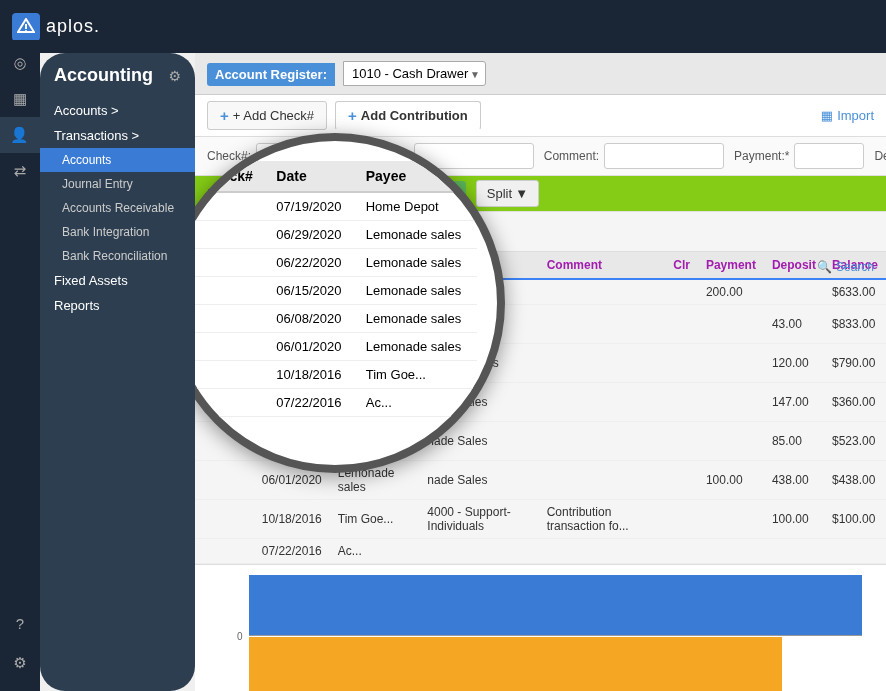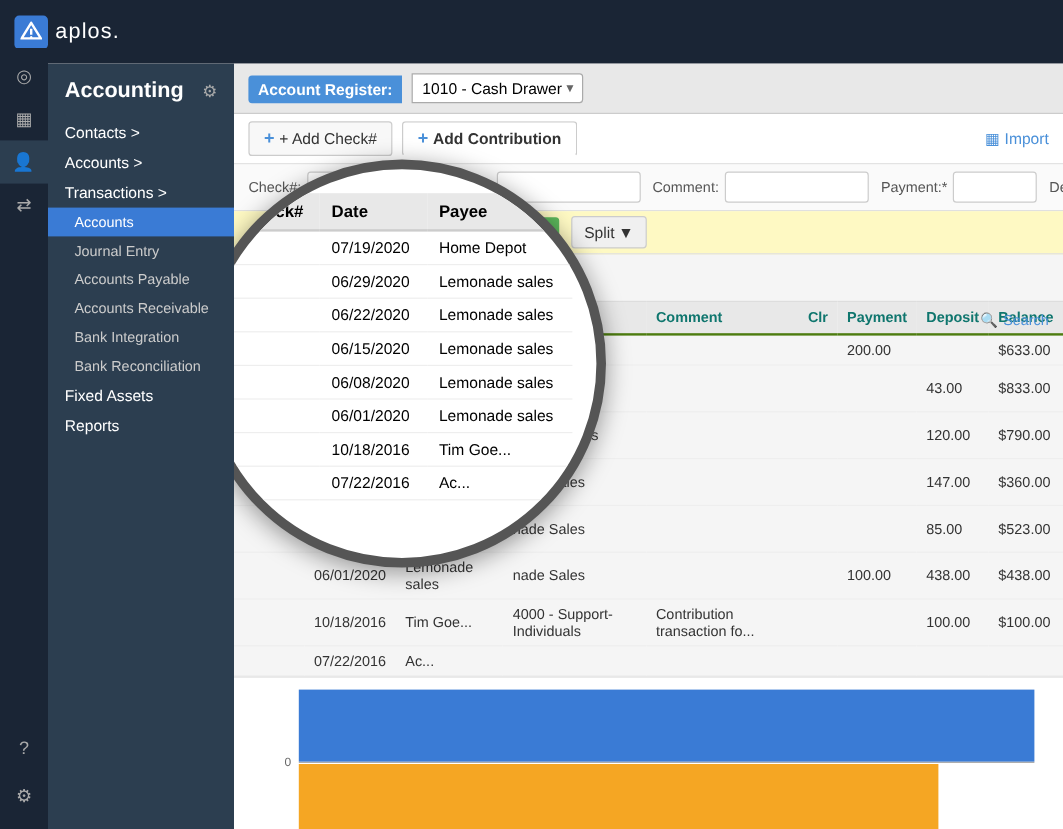--- a/index.html
+++ b/index.html
@@ -46,20 +46,21 @@
     }
 
     
     .sidebar {
       width: 155px;
       background: #2c3e50;
       display: flex;
       flex-direction: column;
       flex-shrink: 0;
       overflow: hidden;
+      border-radius: 25px;
     }
 
     .sidebar-section-header {
       display: flex;
       align-items: center;
       justify-content: space-between;
       padding: 12px 14px 8px;
       color: white;
     }
 
@@ -240,21 +241,21 @@
 
     .form-input-wide {
       width: 120px;
     }
 
     .form-input-sm {
       width: 70px;
     }
 
     .form-row2 {
-      background: #fef9c3;
+      background: #84cc16;
       border-bottom: 1px solid #e0e0e0;
       padding: 4px 12px;
       display: flex;
       align-items: center;
       gap: 10px;
       flex-shrink: 0;
     }
 
     .btn-submit {
       background: #5cb85c;
@@ -294,26 +295,26 @@
     }
 
     .transaction-table {
       width: 100%;
       border-collapse: collapse;
       font-size: 12px;
     }
 
     .transaction-table th {
       background: #e8e8e8;
-      border-bottom: 2px solid #4d7c0f;
+      border-bottom: 2px solid #3b82f6;
       border-top: 1px solid #ddd;
       padding: 6px 8px;
       text-align: left;
       font-weight: 600;
-      color: #0f766e;
+      color: #a21caf;
     }
 
     .transaction-table td {
       padding: 5px 8px;
       border-bottom: 1px solid #eee;
       color: #333;
     }
 
     .search-bar {
       position: absolute;
@@ -492,26 +493,24 @@
       <div class="icon-nav-item">⚙</div>
     </div>
   </div>
 
   <div class="sidebar" style="margin-left:40px;">
     <div class="sidebar-section-header">
       <span class="sidebar-title">Accounting</span>
       <span class="gear-icon">⚙</span>
     </div>
     <div class="sidebar-menu">
-      <div class="sidebar-menu-item section-label">Contacts &gt;</div>
       <div class="sidebar-menu-item section-label">Accounts &gt;</div>
       <div class="sidebar-menu-item section-label">Transactions &gt;</div>
       <div class="sidebar-menu-item sub active">Accounts</div>
       <div class="sidebar-menu-item sub">Journal Entry</div>
-      <div class="sidebar-menu-item sub">Accounts Payable</div>
       <div class="sidebar-menu-item sub">Accounts Receivable</div>
       <div class="sidebar-menu-item sub">Bank Integration</div>
       <div class="sidebar-menu-item sub">Bank Reconciliation</div>
       <div class="sidebar-menu-item section-label">Fixed Assets</div>
       <div class="sidebar-menu-item section-label">Reports</div>
     </div>
   </div>
 
   <div class="content">
 

